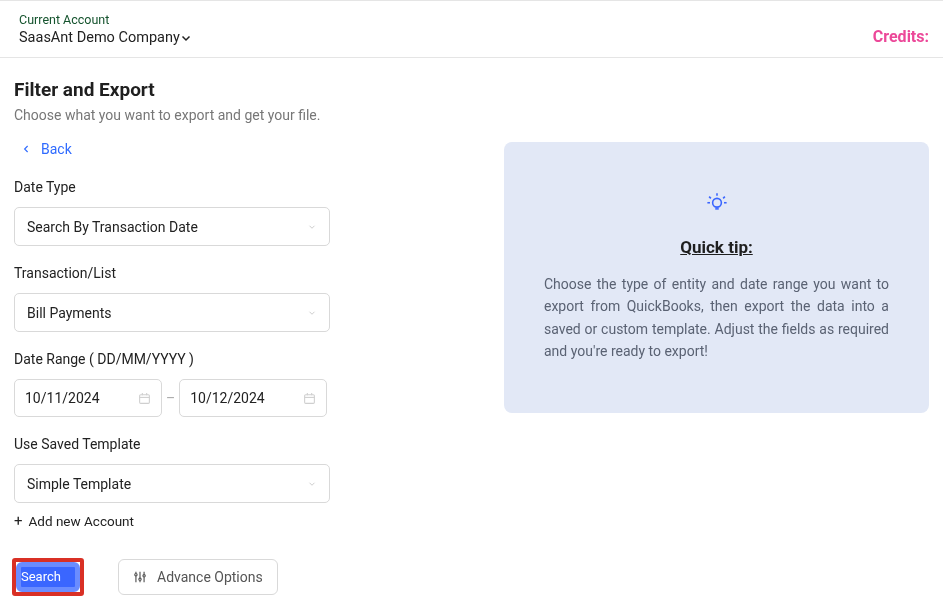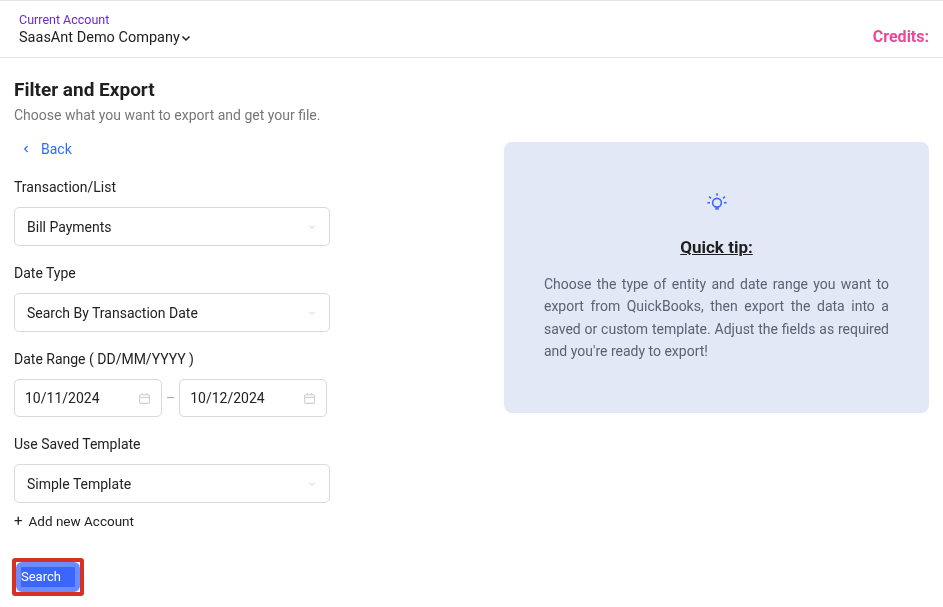--- a/index.html
+++ b/index.html
@@ -13,21 +13,21 @@
   }
   .topbar {
     border-top: 1px solid #e5e5e5;
     border-bottom: 1px solid #e5e5e5;
     padding: 11px 14px 11px 19px;
     display: flex;
     justify-content: space-between;
     align-items: flex-end;
   }
   .account-block { display: flex; flex-direction: column; gap: 2px; }
-  .account-label { font-size: 12.5px; color: #6d28d9; }
+  .account-label { font-size: 12.5px; color: #14532d; }
   .account-row { display: flex; align-items: center; cursor: pointer; }
   .account-name { font-size: 14.5px; color: #222; }
   .chevron-down { width: 12px; height: 12px; }
   .credits { font-size: 16px; font-weight: 700; color: #ec4899; }
   .main {
     padding: 20px 14px 0 14px;
     display: flex;
     gap: 20px;
     align-items: flex-start;
   }
@@ -128,33 +128,33 @@
     <p class="page-subtitle">Choose what you want to export and get your file.</p>
 
     <a class="back-link">
       <svg class="back-chevron" viewBox="0 0 24 24" fill="none" stroke="#2f6bff" stroke-width="3">
           <polyline points="15 4 7 12 15 20"></polyline>
         </svg>
       <span>Back</span>
     </a>
 
     <div class="field-group">
+      <label class="field-label">Date Type</label>
+      <div class="select">
+        <span class="select-value">Search By Transaction Date</span>
+        <svg class="select-caret" viewBox="0 0 24 24" fill="none" stroke="#555" stroke-width="2">
+            <polyline points="6 9 12 15 18 9"></polyline>
+          </svg>
+      </div>
+    </div>
+
+    <div class="field-group">
       <label class="field-label">Transaction/List</label>
       <div class="select">
         <span class="select-value">Bill Payments</span>
-        <svg class="select-caret" viewBox="0 0 24 24" fill="none" stroke="#555" stroke-width="2">
-            <polyline points="6 9 12 15 18 9"></polyline>
-          </svg>
-      </div>
-    </div>
-
-    <div class="field-group">
-      <label class="field-label">Date Type</label>
-      <div class="select">
-        <span class="select-value">Search By Transaction Date</span>
         <svg class="select-caret" viewBox="0 0 24 24" fill="none" stroke="#555" stroke-width="2">
             <polyline points="6 9 12 15 18 9"></polyline>
           </svg>
       </div>
     </div>
 
     <div class="field-group">
       <label class="field-label">Date Range ( DD/MM/YYYY )</label>
       <div class="date-row">
         <div class="date-input">
@@ -192,20 +192,31 @@
         <span>Add new Account</span>
       </div>
     </div>
 
     <div class="button-row">
       <div class="search-wrap">
         <div class="search-btn">
           <span>Search</span>
         </div>
       </div>
+      <div class="advance-btn">
+        <svg class="sliders-icon" viewBox="0 0 24 24" fill="none" stroke="#555" stroke-width="2">
+            <line x1="5" y1="3" x2="5" y2="21"></line>
+            <circle cx="5" cy="8" r="2" fill="#fff"></circle>
+            <line x1="12" y1="3" x2="12" y2="21"></line>
+            <circle cx="12" cy="16" r="2" fill="#fff"></circle>
+            <line x1="19" y1="3" x2="19" y2="21"></line>
+            <circle cx="19" cy="10" r="2" fill="#fff"></circle>
+          </svg>
+        <span>Advance Options</span>
+      </div>
     </div>
   </div>
 
   <div class="tip-card">
     <div class="tip-icon-wrap">
       <svg class="tip-icon" viewBox="0 0 32 32" fill="none" stroke="#3a66ff" stroke-width="1.8">
         <circle cx="16" cy="18" r="5"></circle>
         <line x1="14" y1="25" x2="18" y2="25"></line>
         <line x1="16" y1="7" x2="16" y2="10"></line>
         <line x1="25" y1="11" x2="23" y2="13"></line>

